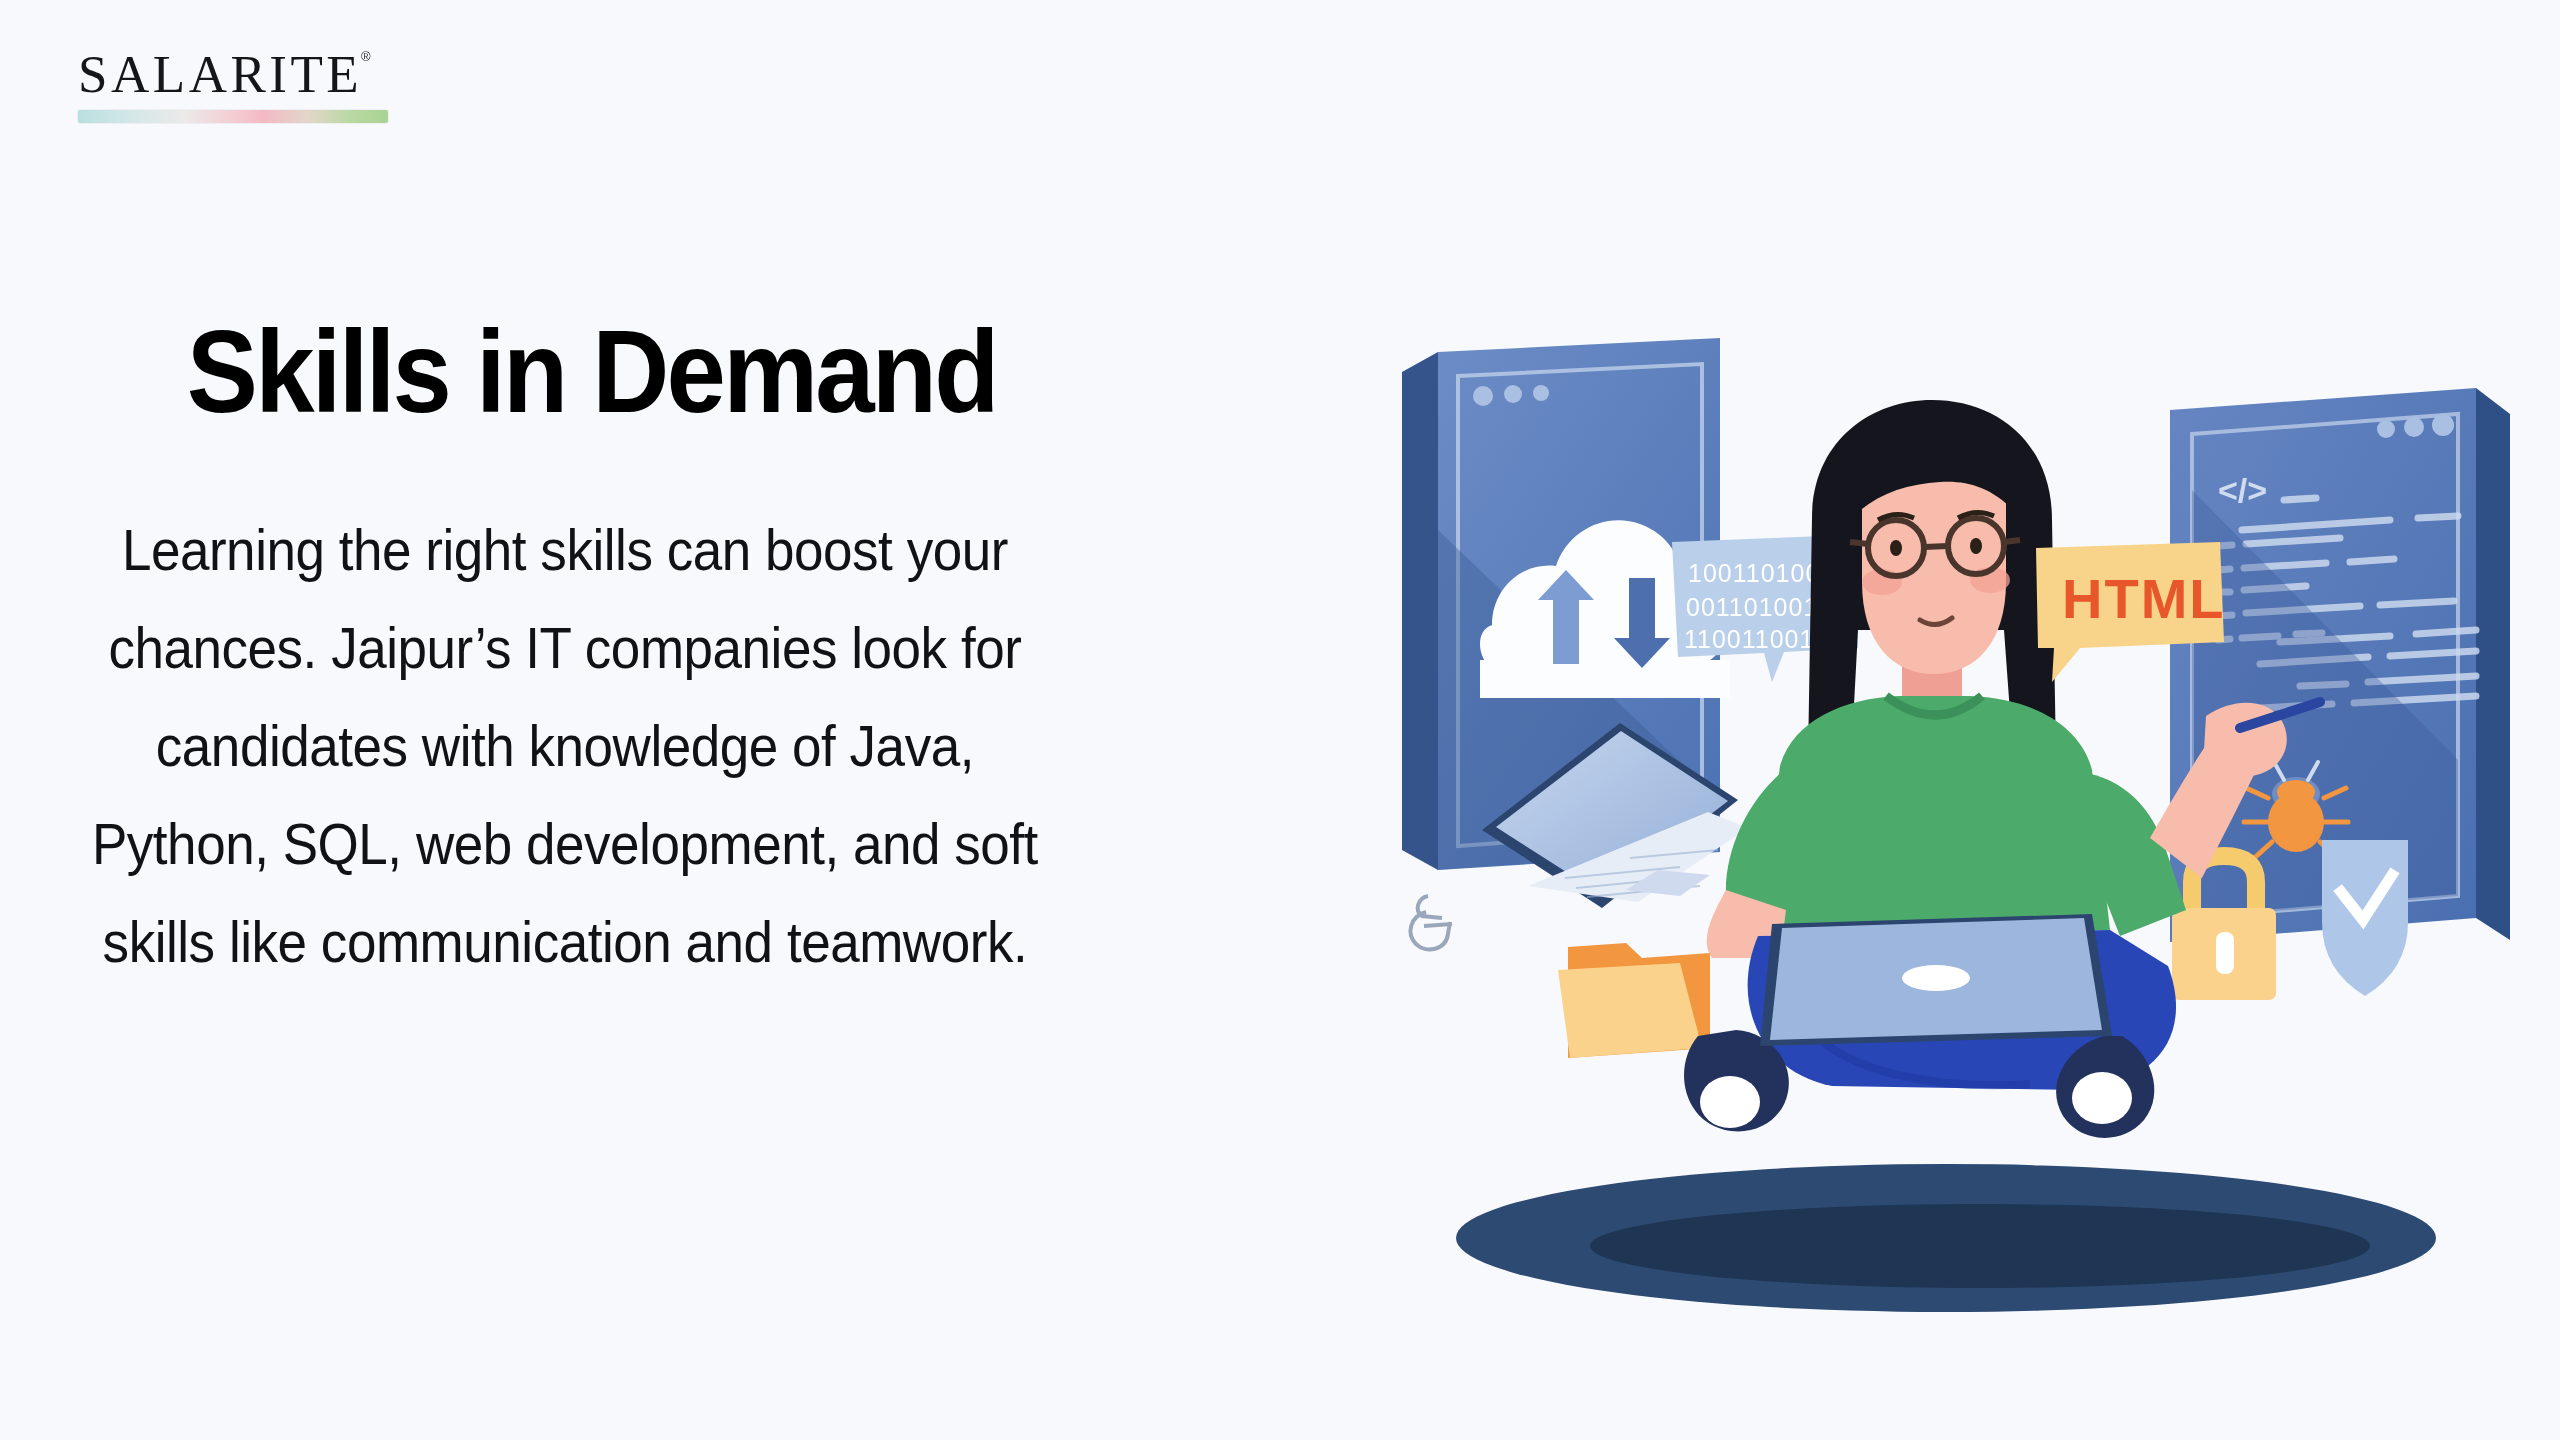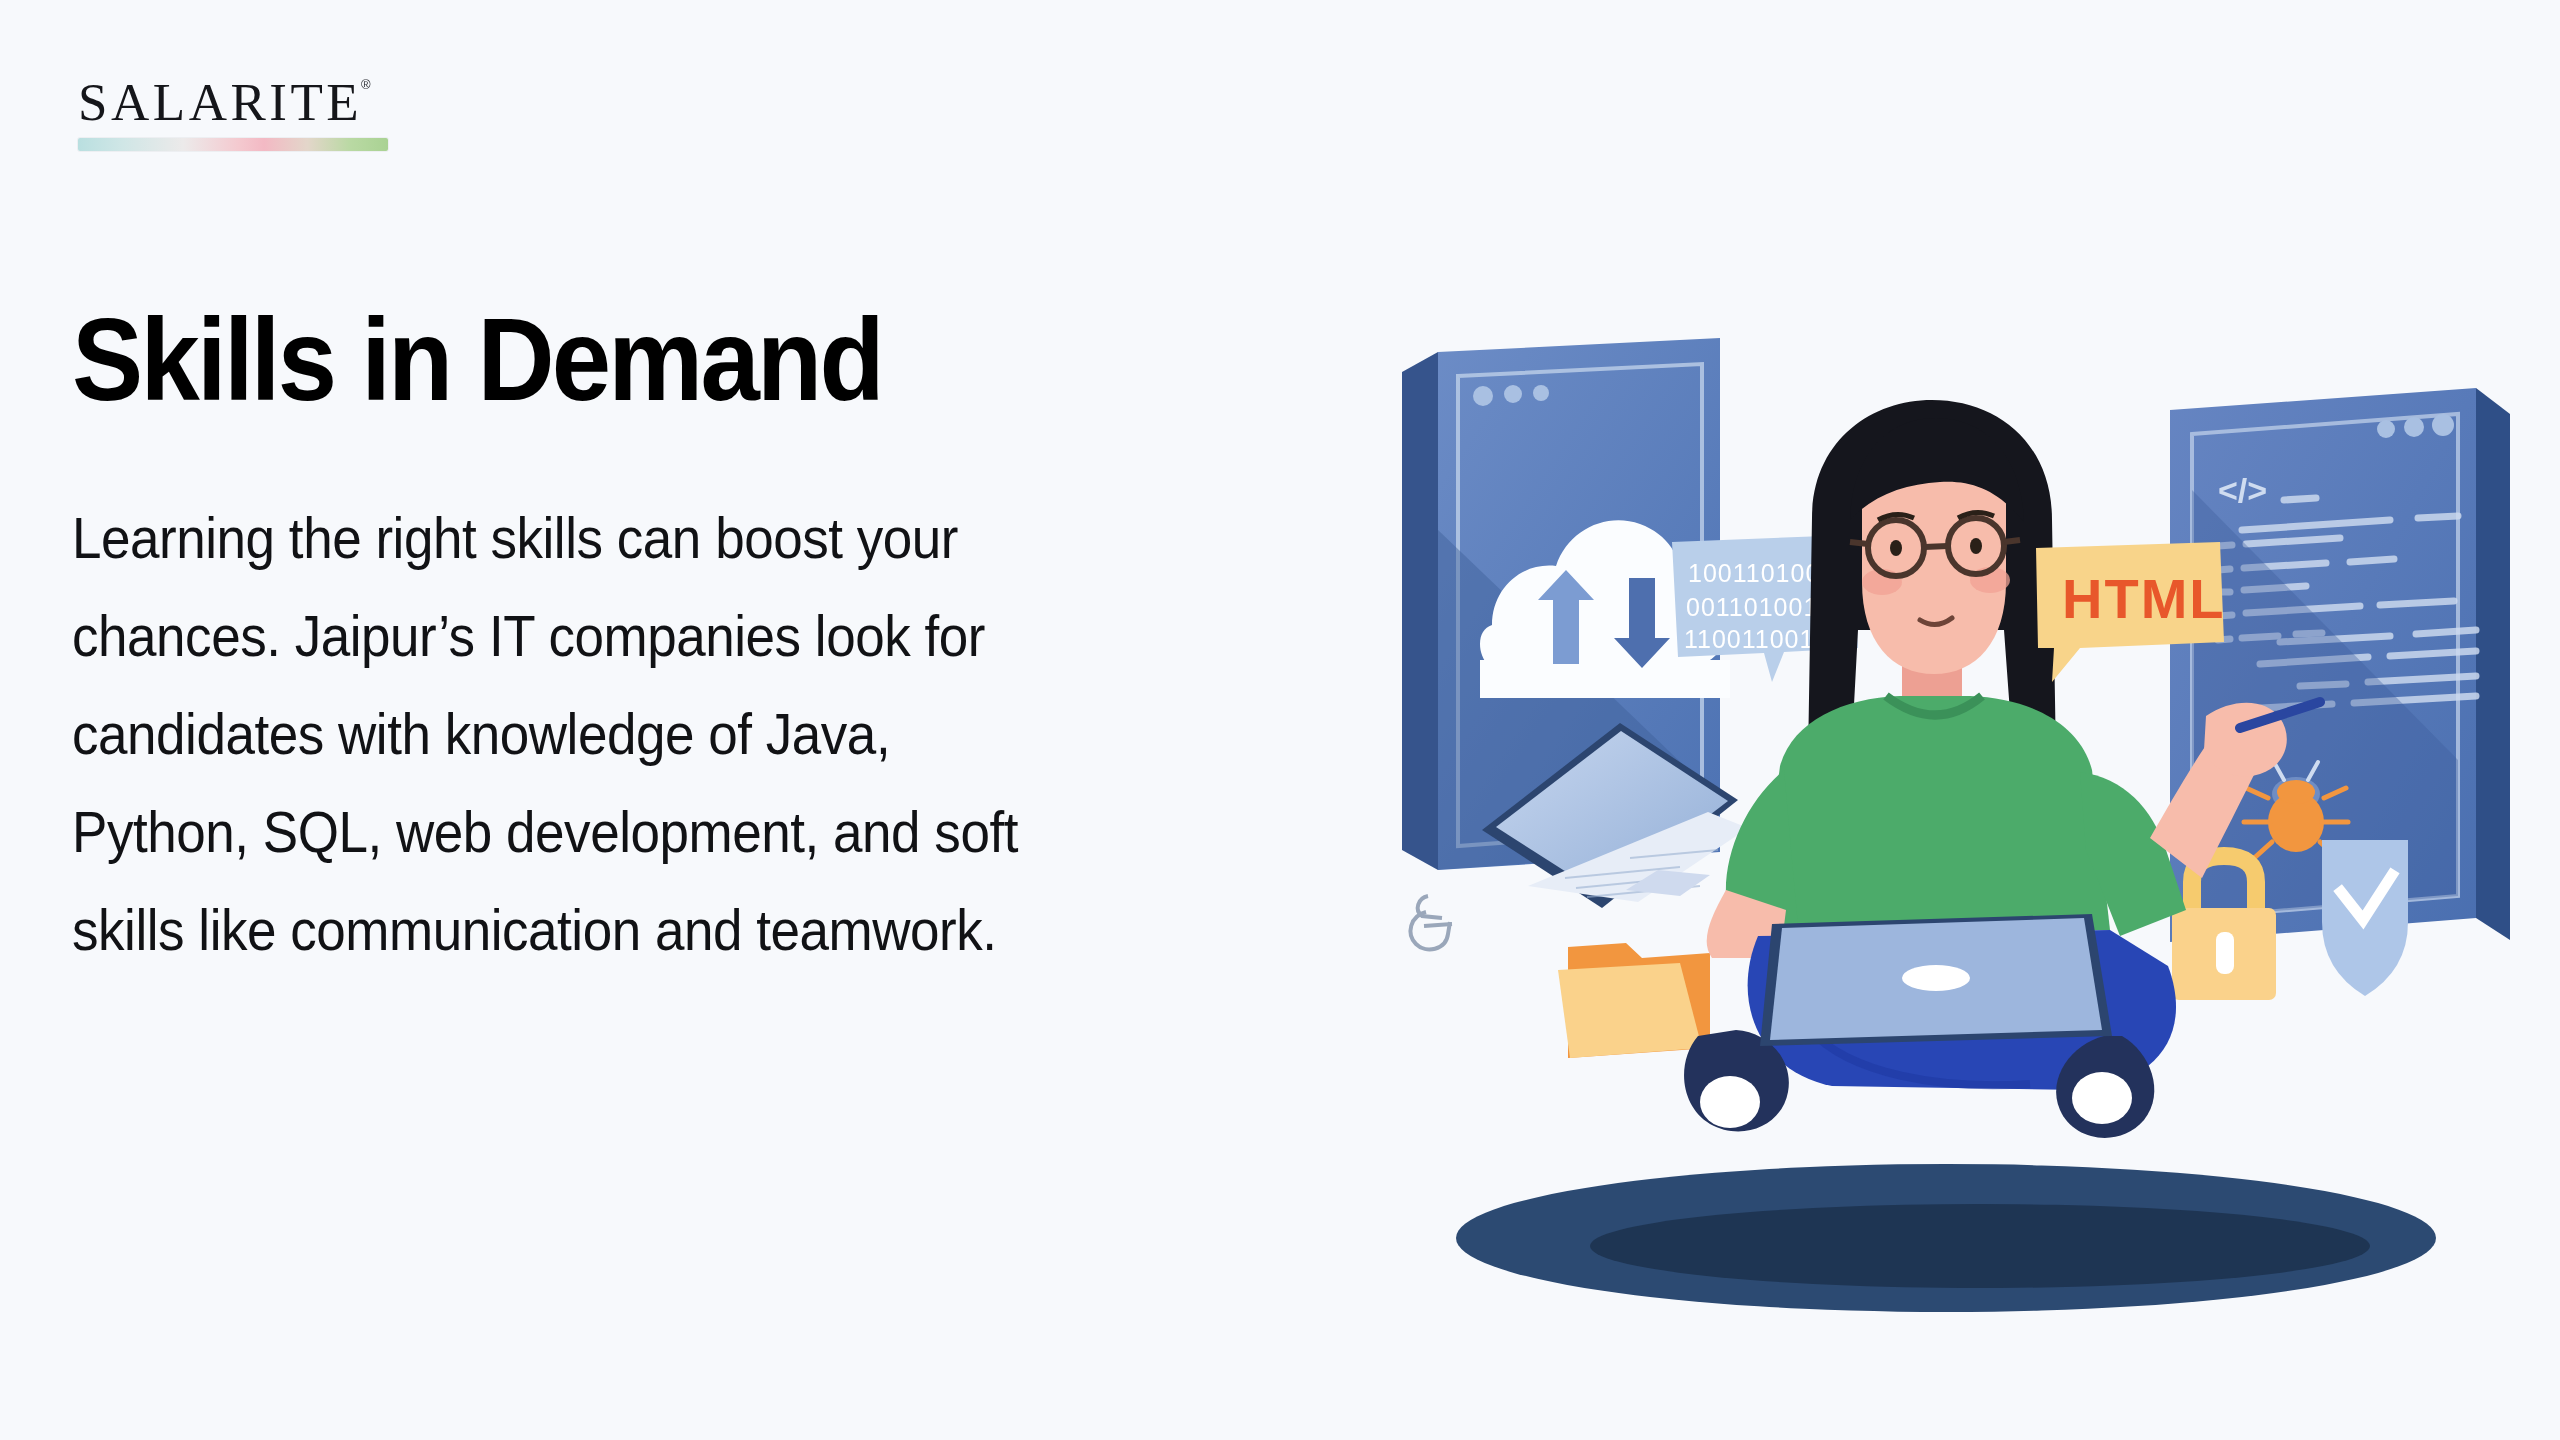--- a/index.html
+++ b/index.html
@@ -14,21 +14,20 @@
     overflow: hidden;
     position: relative;
   }
 
   
   .logo-block {
     position: absolute;
     left: 78px;
     top: 48px;
     width: 320px;
-    margin-top: 28px;
   }
   .logo-wordmark {
     font-family: "Liberation Serif", serif;
     font-size: 53px;
     letter-spacing: 3.5px;
     color: #15161a;
     line-height: 1;
     white-space: nowrap;
     position: relative;
     display: inline-block;
@@ -56,22 +55,23 @@
       #e3d6ca 74%,
       #b9d9a3 88%,
       #a9d293 100%);
     box-shadow: 0 0 0 1px rgba(0,0,0,0.04);
   }
 
   
   .copy {
     position: absolute;
     left: 72px;
-    top: 300px;
+    top: 312px;
     width: 1130px;
+    text-align: center;
   }
   .headline {
     font-family: "Liberation Sans", sans-serif;
     font-weight: bold;
     font-size: 116px;
     line-height: 1.04;
     letter-spacing: -3px;
     color: #000000;
     margin: 0 0 68px 0;
     transform: scaleX(0.92);

